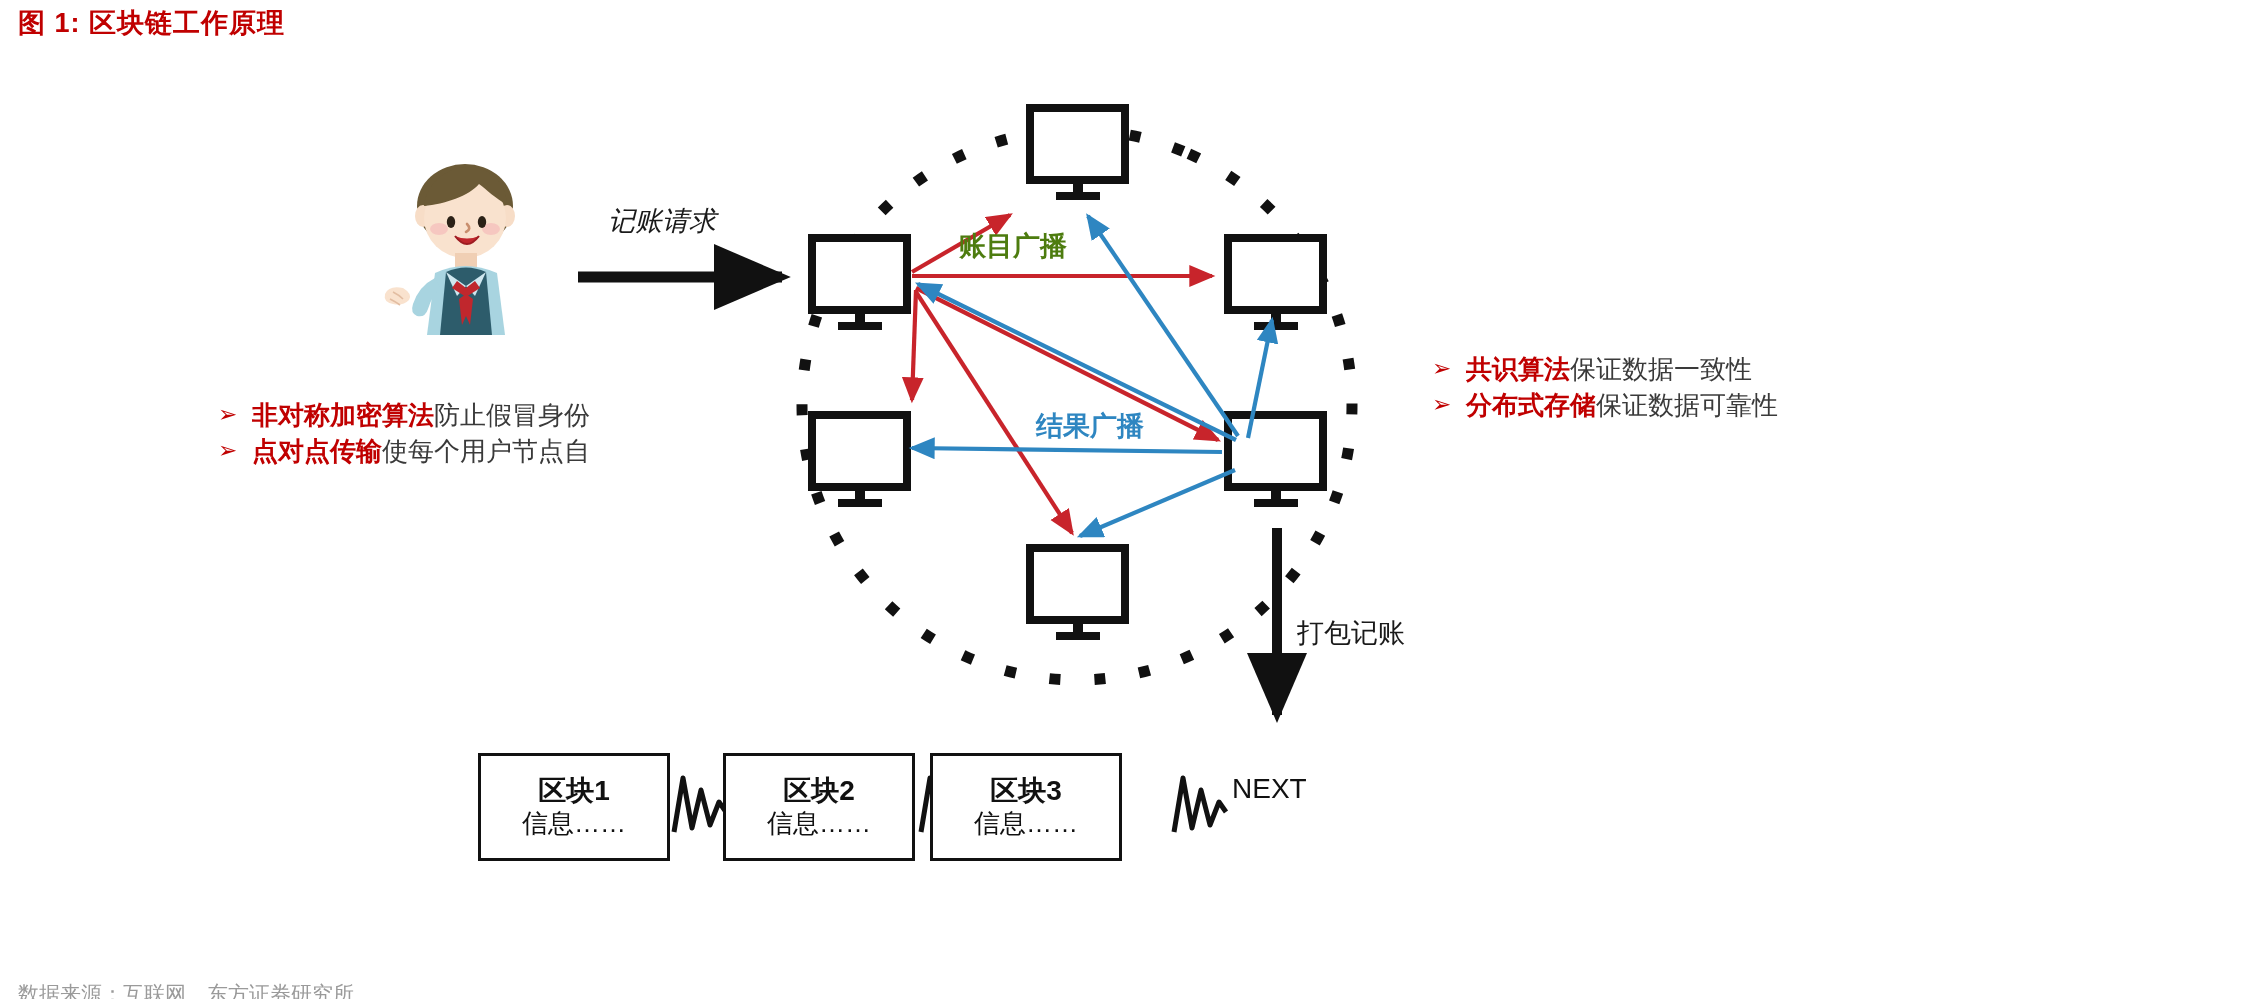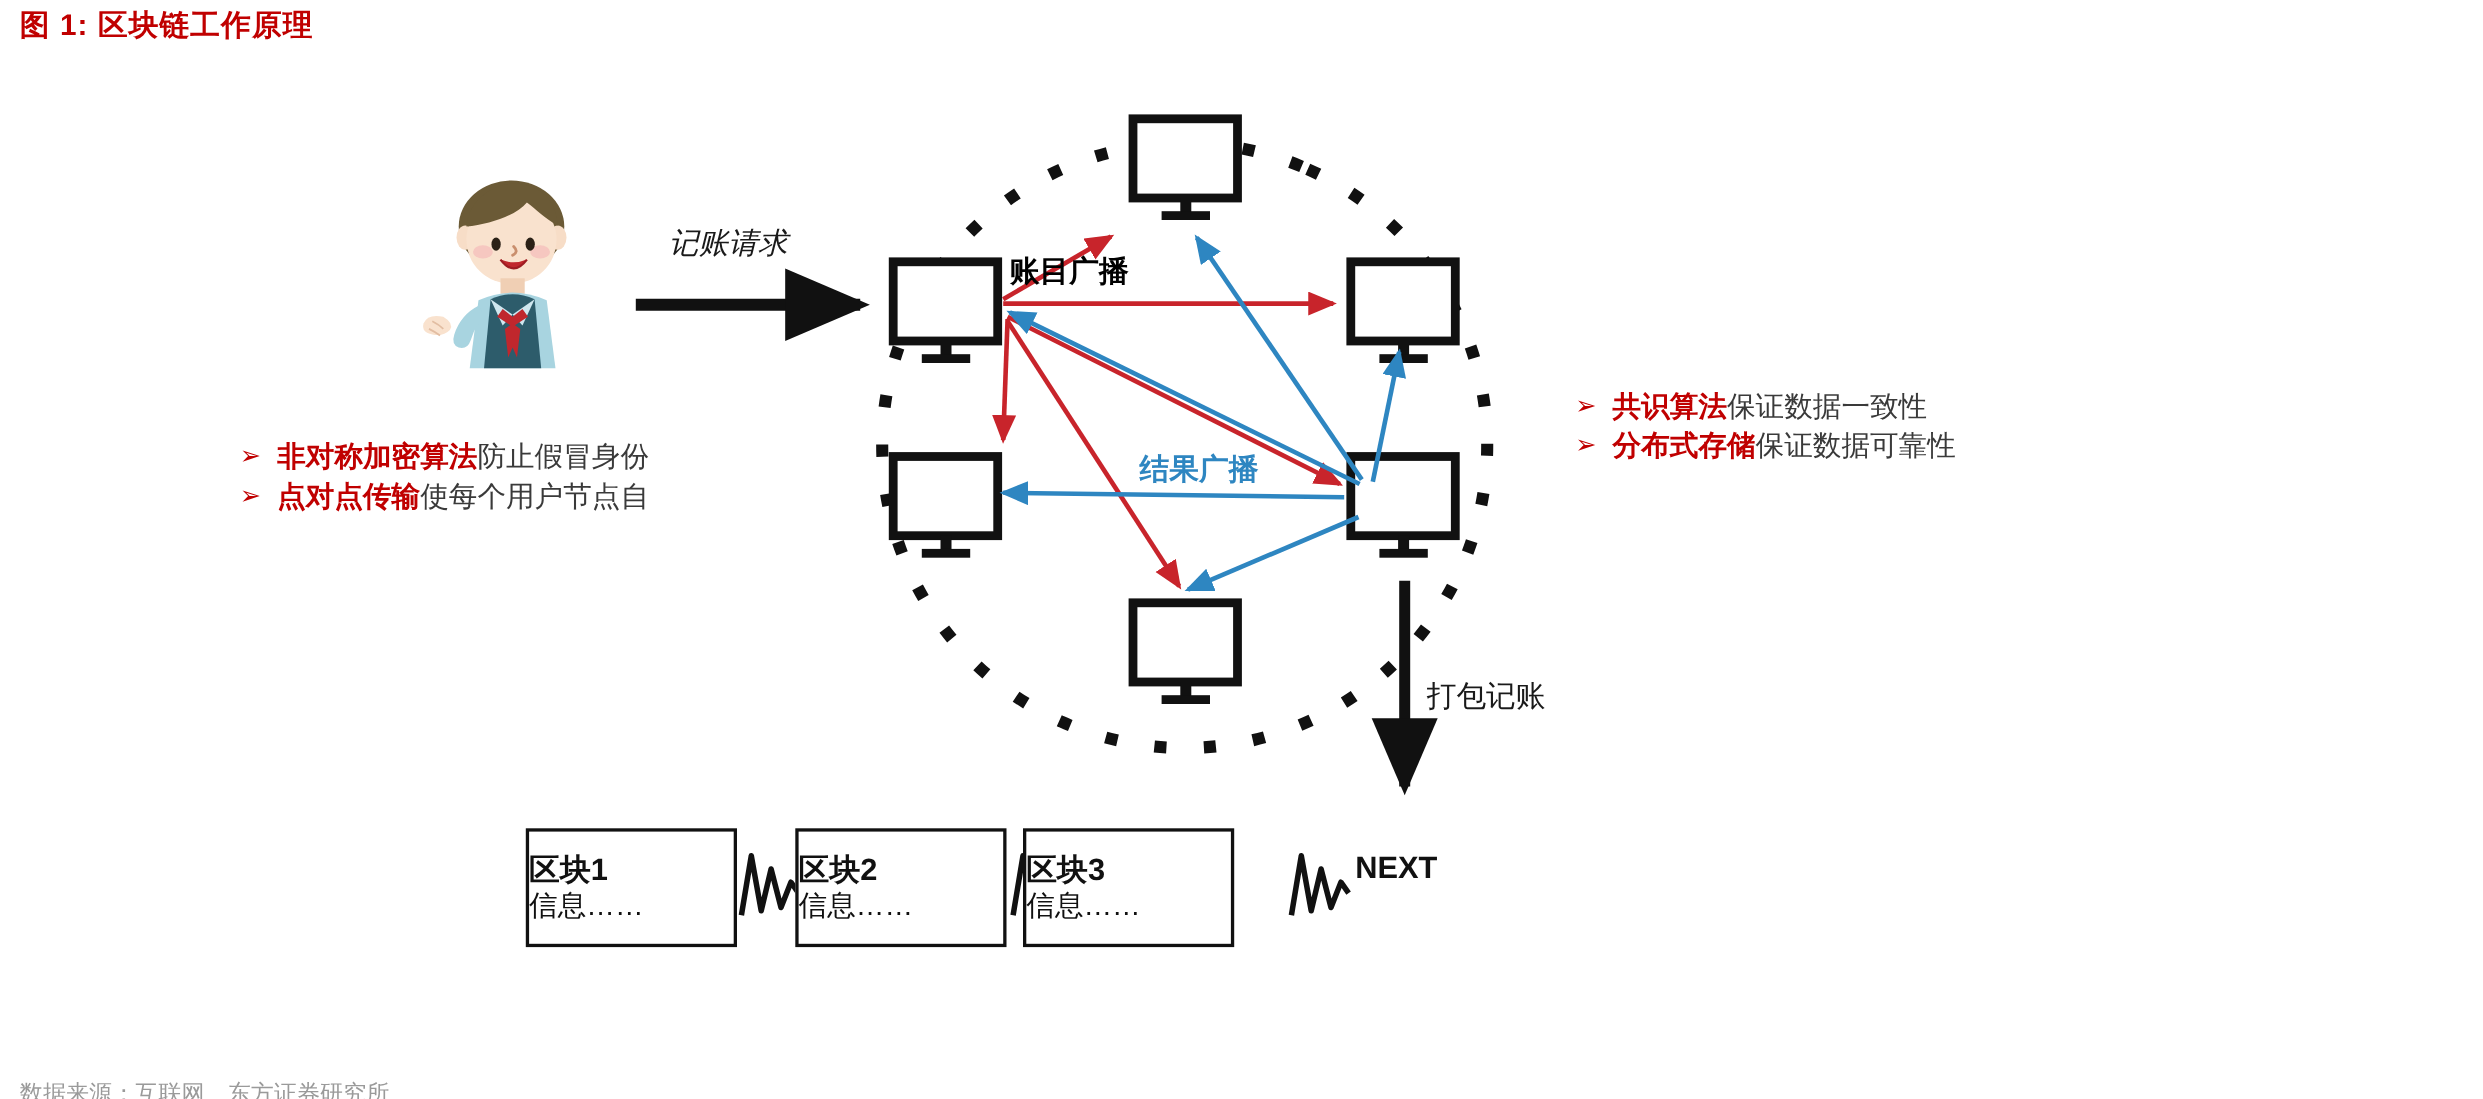--- a/index.html
+++ b/index.html
@@ -92,34 +92,34 @@
   }
   #label-request { left: 608px; top: 203px; font-style: italic; }
   #label-package { left: 1297px; top: 615px; text-align: center; }
 
   .net-label {
     position: absolute;
     font-size: 27px;
     font-weight: bold;
     white-space: nowrap;
   }
-  #label-broadcast-ledger { left: 918px; top: 228px; color: #000000; }
+  #label-broadcast-ledger { left: 959px; top: 228px; color: #4d7c0f; }
   #label-broadcast-result { left: 1036px; top: 408px; color: #2E86C1; }
 
   
   .block-box {
     position: absolute;
     width: 192px;
     height: 108px;
     border: 3px solid #111111;
     box-sizing: border-box;
     background: #ffffff;
     display: flex;
     flex-direction: column;
-    align-items: flex-start;
+    align-items: center;
     justify-content: center;
     line-height: 1.22;
   }
   .block-title {
     font-size: 28px;
     font-weight: bold;
     color: #111111;
   }
   .block-sub {
     font-size: 26px;
@@ -127,21 +127,21 @@
   }
   #block-1 { left: 478px; top: 753px; }
   #block-2 { left: 723px; top: 753px; }
   #block-3 { left: 930px; top: 753px; }
 
   #label-next {
     position: absolute;
     left: 1232px;
     top: 773px;
     font-size: 28px;
-    font-weight: bold;
+    font-weight: normal;
     color: #111111;
     white-space: nowrap;
   }
 </style>
 </head>
 <body>
 
 <div id="figure-title">图 1: 区块链工作原理</div>
 
 <svg id="canvas" viewBox="0 0 2257 999">

